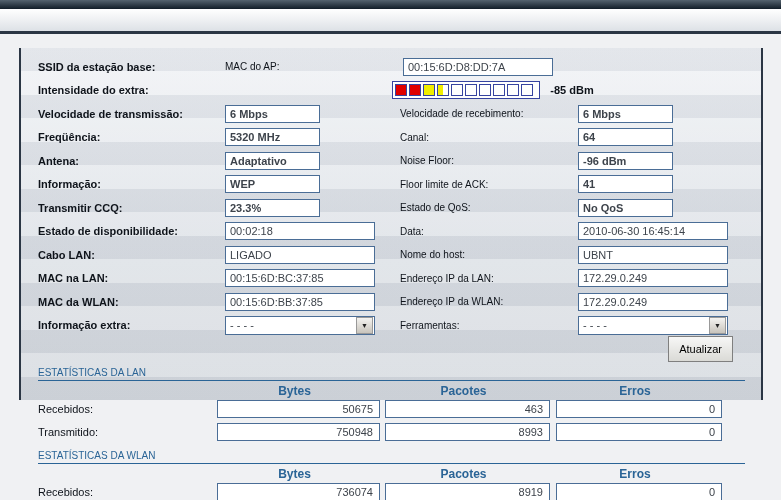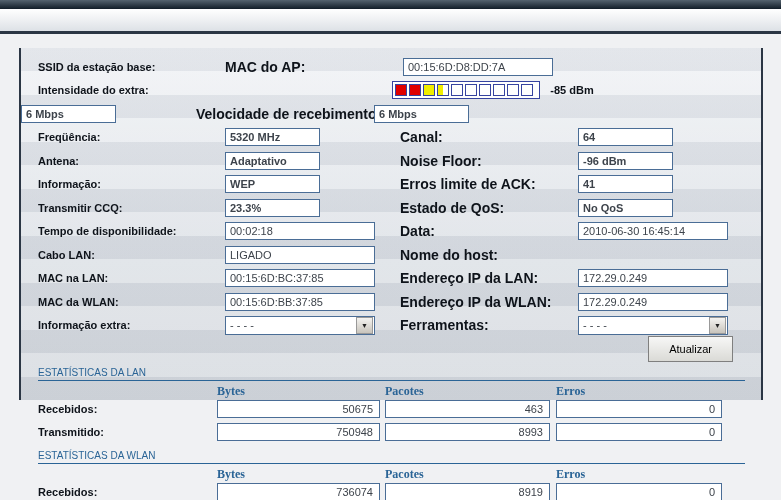--- a/index.html
+++ b/index.html
@@ -18,21 +18,21 @@
            background:
              repeating-linear-gradient(180deg,
                rgba(110,120,140,0.10) 0px, rgba(110,120,140,0.10) 23px,
                rgba(255,255,255,0.16) 23px, rgba(255,255,255,0.16) 47px),
              linear-gradient(180deg,#f1f3f6 0%,#dee2e7 55%,#d6dadf 100%); }
 
   .form { padding-top:7px; }
   .frow { display:flex; align-items:center; height:23.5px; }
   .lab-l { width:187px; padding-left:17px; font-size:11px; font-weight:bold; color:#0e131a; white-space:nowrap; }
   .fld-l { width:175px; display:flex; align-items:center; }
-  .lab-r { width:178px; font-size:14px; font-weight:bold; color:#0e131a; white-space:nowrap; }
+  .lab-r { width:178px; font-size:10px; font-weight:normal; color:#0e131a; white-space:nowrap; }
   .fld-r { flex:1; display:flex; align-items:center; }
   .fld-span { flex:1; display:flex; align-items:center;justify-content:center; }
 
   input.val { height:14px; border:1px solid #4a6d96; background:#fff; padding:1px 4px;
               font-family:"Liberation Sans","DejaVu Sans",sans-serif; font-size:11px; color:#3d434b; }
   .w-wide   { width:140px; }
   .w-narrow { width:85px;font-weight:bold; }
   input.stat { box-sizing:border-box; height:18px; border:1px solid #4a6d96; background:#fff;
                text-align:right; padding:0 6px; font-family:"Liberation Sans","DejaVu Sans",sans-serif;
                font-size:11px; color:#3d434b; }
@@ -49,34 +49,34 @@
 
   .dropdown { width:148px; height:17px; border:1px solid #4a6d96; background:#fff;
               display:flex; align-items:center; cursor:default; }
   .dd-value { flex:1; font-size:11px; color:#3d434b; padding-left:4px; white-space:nowrap; overflow:hidden; }
   .dd-btn   { width:15px; height:15px; margin-right:1px; background:linear-gradient(#f4f3f0,#c8c4bc);
               border:1px solid #999; display:flex; align-items:center; justify-content:center;
               font-size:7px; color:#222; }
 
   .btn-refresh { font-family:"Liberation Sans","DejaVu Sans",sans-serif; font-size:11px; color:#000;
                  background:linear-gradient(#f7f7f6,#dadad6); border:1px solid #7f7f7f;
-                 padding:2px 20px; height:20px; margin-right:28px; }
+                 padding:2px 10px; height:20px; margin-right:28px; }
 
   .section   { margin-top:6px; }
   .sec-head  { margin:0 16px 0 17px; border-bottom:1px solid #2a6496; padding-bottom:2px;
                font-size:10px; font-weight:normal; color:#2a6496; }
   .stat-headers { display:flex; margin-top:3px; height:14px; font-size:12px; font-weight:bold; color:#2a6496; }
   .sh-spacer { width:196px; }
-  .sh { box-sizing:border-box; text-align:left; padding-right:8px;font-family:Liberation Serif, serif; }
+  .sh { box-sizing:border-box; text-align:center; padding-right:8px; }
   .sh1 { width:163px; margin-right:5px; }
   .sh2 { width:165px; margin-right:6px; }
   .sh3 { width:166px; }
   .stat-row   { display:flex; align-items:center; height:23px; }
   .stat-label { width:196px; padding-left:17px; box-sizing:border-box;
-                font-size:11px; font-weight:bold; color:#0e131a; }
+                font-size:11px; font-weight:normal; color:#0e131a; }
   .sc1 { width:163px; margin-right:5px; }
   .sc2 { width:165px; margin-right:6px; }
   .sc3 { width:166px; }
 </style>
 </head>
 <body>
 
 <div class="topbar"></div>
 <div class="topstrip"></div>
 <div class="topline"></div>
@@ -107,20 +107,21 @@
             <div class="sbar empty"></div>
             <div class="sbar empty"></div>
             <div class="sbar empty"></div>
             <div class="sbar empty"></div>
           </div>
         <span class="dbm">-85 dBm</span>
       </div>
     </div>
 
     <div class="frow">
+      <div class="lab-l">Velocidade de transmissão:</div>
       <div class="fld-l">
           <input class="val w-narrow" readonly="" value="6 Mbps" style="">
         </div>
       <div class="lab-r">Velocidade de recebimento:</div>
       <div class="fld-r">
           <input class="val w-narrow" readonly="" value="6 Mbps" style="">
         </div>
     </div>
 
     <div class="frow">
@@ -143,54 +144,57 @@
       <div class="fld-r">
           <input class="val w-narrow" readonly="" value="-96 dBm" style="">
         </div>
     </div>
 
     <div class="frow">
       <div class="lab-l">Informação:</div>
       <div class="fld-l">
           <input class="val w-narrow" readonly="" value="WEP" style="">
         </div>
-      <div class="lab-r">Erros limite de ACK:</div>
+      <div class="lab-r">Floor limite de ACK:</div>
       <div class="fld-r">
           <input class="val w-narrow" readonly="" value="41" style="">
         </div>
     </div>
 
     <div class="frow">
       <div class="lab-l">Transmitir CCQ:</div>
       <div class="fld-l">
           <input class="val w-narrow" readonly="" value="23.3%" style="">
         </div>
       <div class="lab-r">Estado de QoS:</div>
       <div class="fld-r">
           <input class="val w-narrow" readonly="" value="No QoS" style="">
         </div>
     </div>
 
     <div class="frow">
-      <div class="lab-l">Tempo de disponibilidade:</div>
+      <div class="lab-l">Estado de disponibilidade:</div>
       <div class="fld-l">
           <input class="val w-wide" readonly="" value="00:02:18" style="">
         </div>
       <div class="lab-r">Data:</div>
       <div class="fld-r">
           <input class="val w-wide" readonly="" value="2010-06-30 16:45:14" style="">
         </div>
     </div>
 
     <div class="frow">
       <div class="lab-l">Cabo LAN:</div>
       <div class="fld-l">
           <input class="val w-wide" readonly="" value="LIGADO" style="">
         </div>
       <div class="lab-r">Nome do host:</div>
+      <div class="fld-r">
+          <input class="val w-wide" readonly="" value="UBNT" style="">
+        </div>
     </div>
 
     <div class="frow">
       <div class="lab-l">MAC na LAN:</div>
       <div class="fld-l">
           <input class="val w-wide" readonly="" value="00:15:6D:BC:37:85" style="">
         </div>
       <div class="lab-r">Endereço IP da LAN:</div>
       <div class="fld-r">
           <input class="val w-wide" readonly="" value="172.29.0.249" style="">

